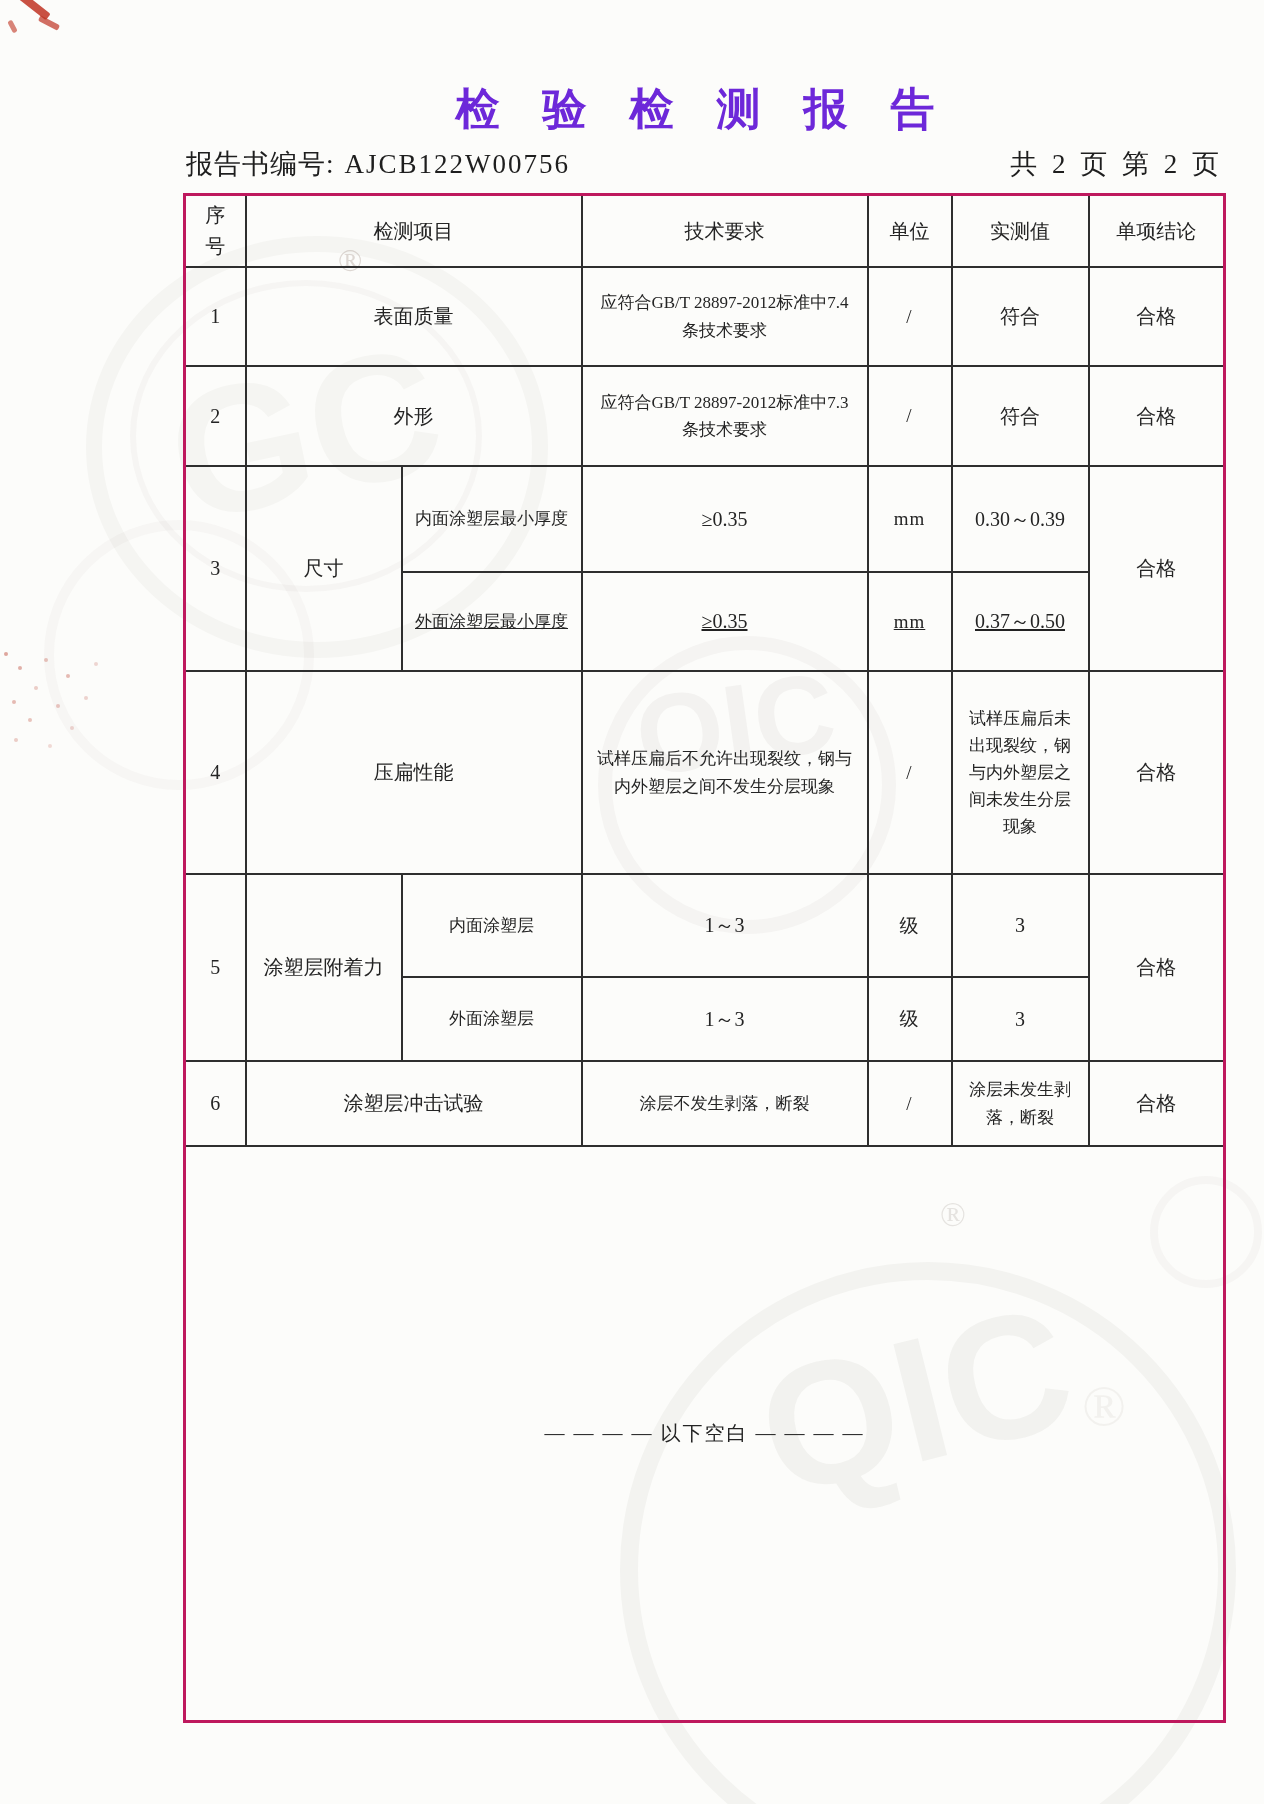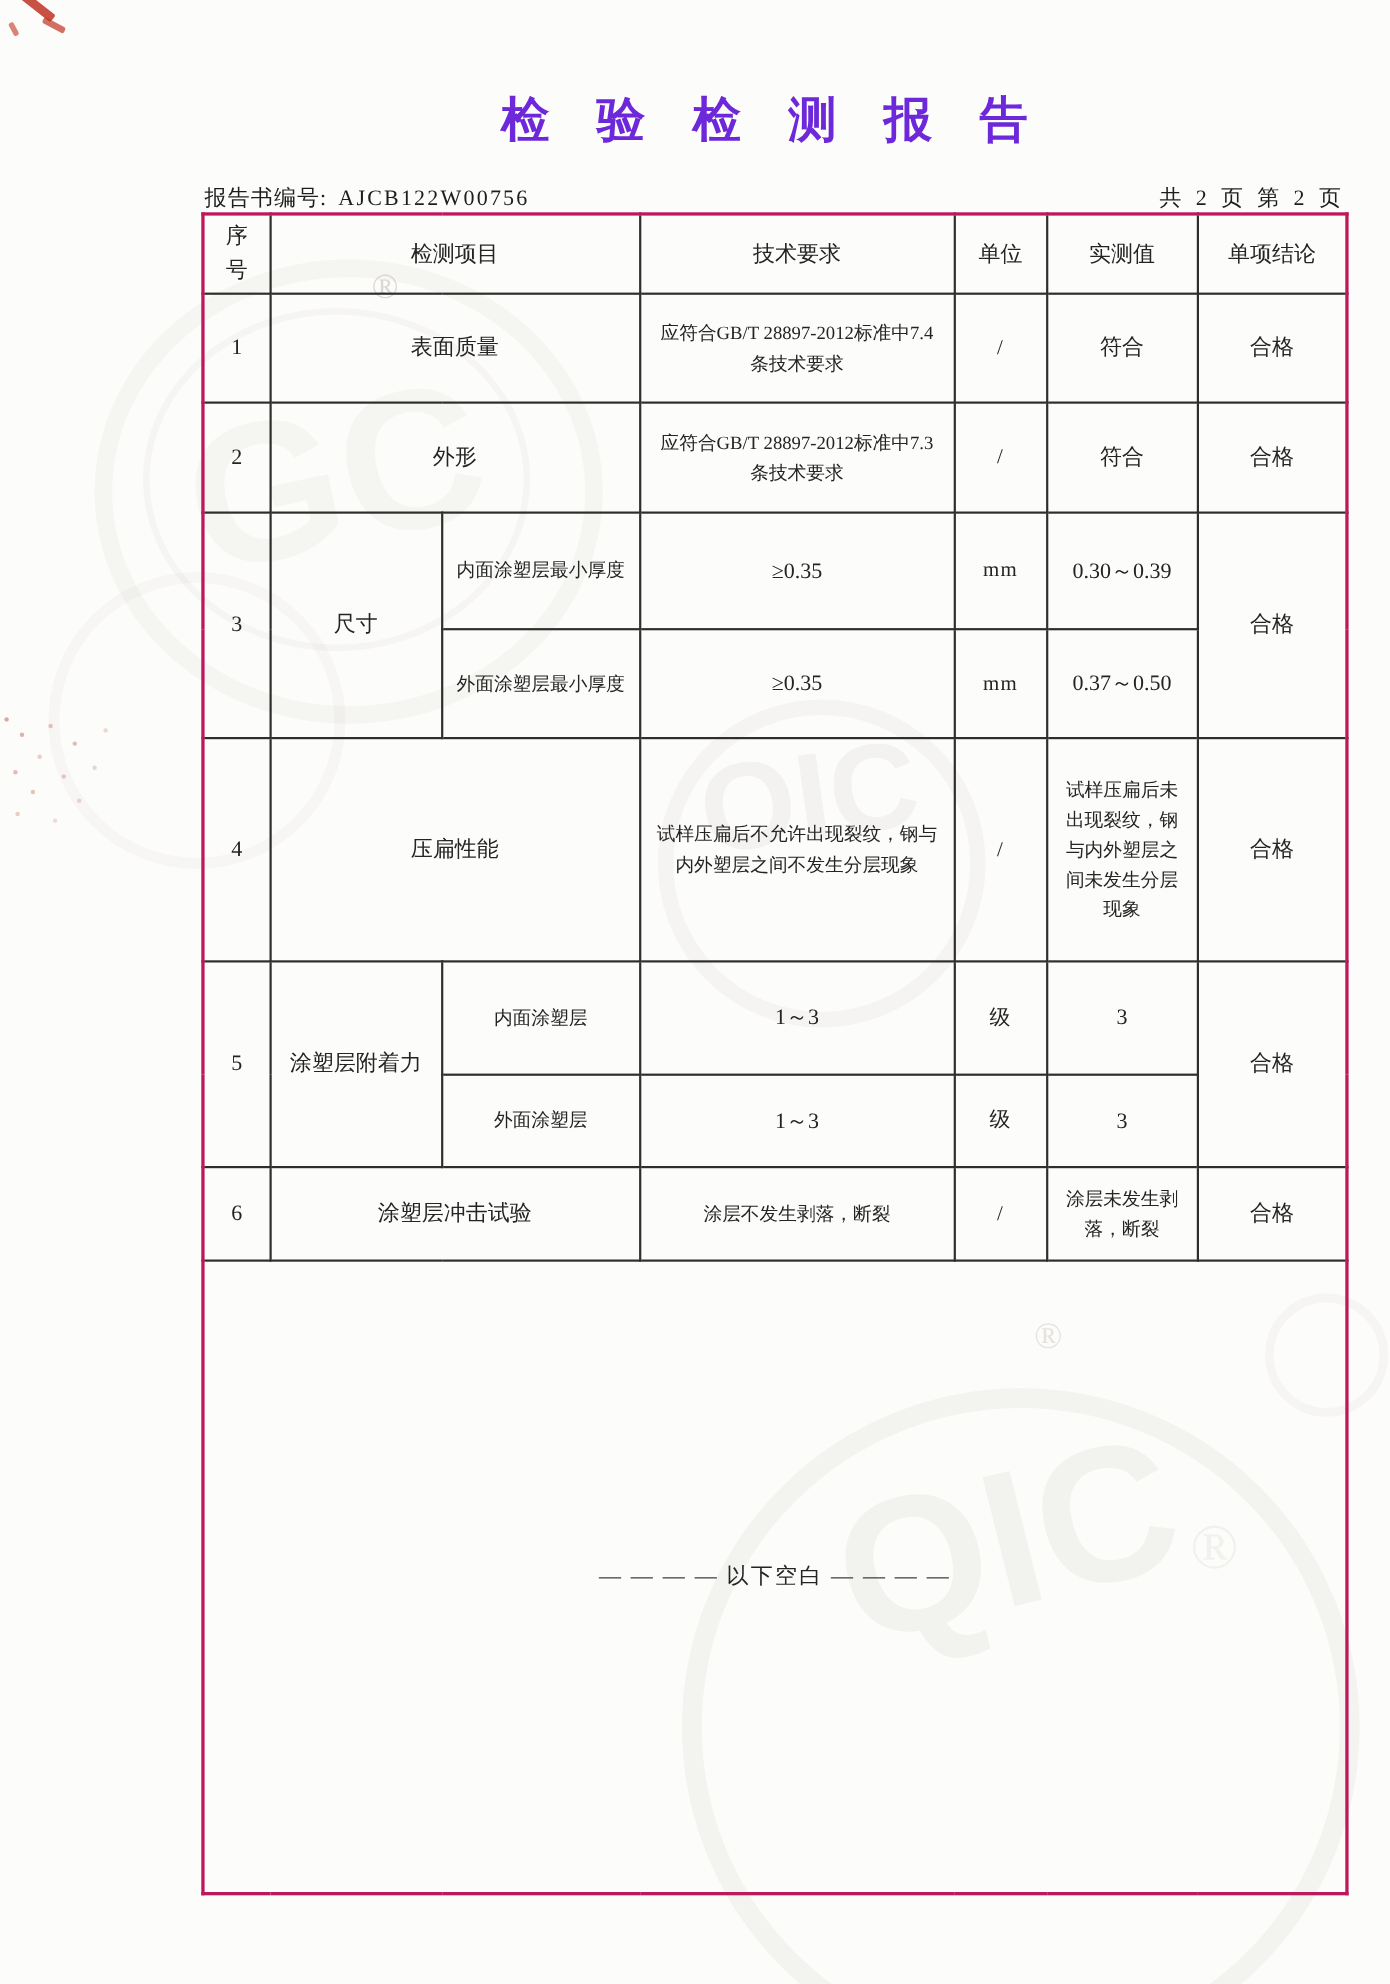--- a/index.html
+++ b/index.html
@@ -11,21 +11,21 @@
   }
   
   .doc-title{
     position:absolute;left:183px;top:80px;width:1040px;
     text-align:center;font-size:44px;font-weight:700;color:#6d28d9;
     letter-spacing:16px;white-space:nowrap;z-index:2;
   }
   .meta-row{
     position:absolute;left:186px;top:146px;width:1037px;
     display:flex;justify-content:space-between;align-items:flex-end;
-    font-size:20px;color:#1e1e1e;z-index:2;margin-top:20px;
+    font-size:27px;color:#1e1e1e;z-index:2;
   }
   .meta-left span{letter-spacing:1px;}
   .meta-left .report-no{margin-left:10px;letter-spacing:2px;}
   .meta-right{letter-spacing:4px;}
   
   table.report{
     position:absolute;left:183px;top:193px;width:1040px;
     border-collapse:collapse;table-layout:fixed;z-index:2;
     background:transparent;
   }
@@ -36,21 +36,21 @@
     font-size:20px;font-weight:400;color:#242424;
     padding:4px 10px;line-height:1.55;
     overflow:hidden;
   }
   .report .longtext{font-size:17px;line-height:1.6;}
   .report .unit-cell{font-size:19px;letter-spacing:1px;}
   .rh-head{height:55px;}
   .rh-1{height:99px;}
   .rh-2{height:100px;}
   .rh-3a{height:106px;}
-  .rh-3b{height:99px;}
+  .rh-3b{height:99px;text-decoration:underline;}
   .rh-4{height:203px;}
   .rh-5a{height:103px;}
   .rh-5b{height:84px;}
   .rh-6{height:85px;}
   .rh-blank{height:575px;}
   .blank-cell{
     vertical-align:top;padding-top:12px;
     font-size:20px;letter-spacing:2px;color:#2a2a2a;
   }
   

